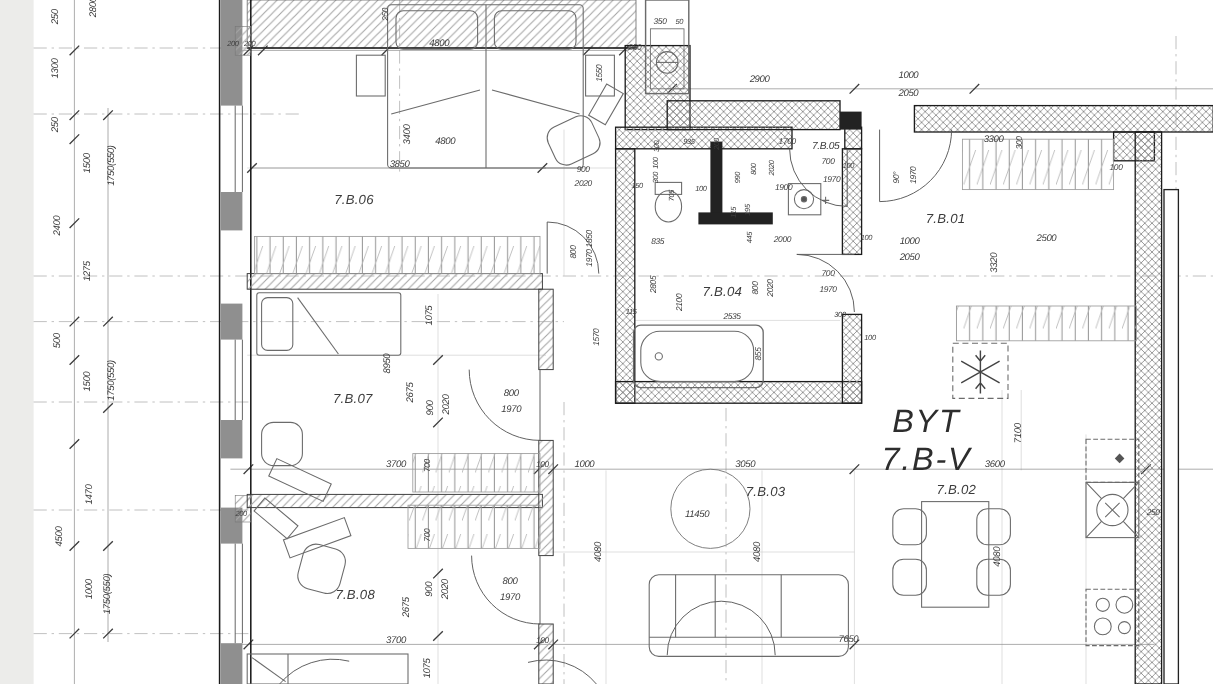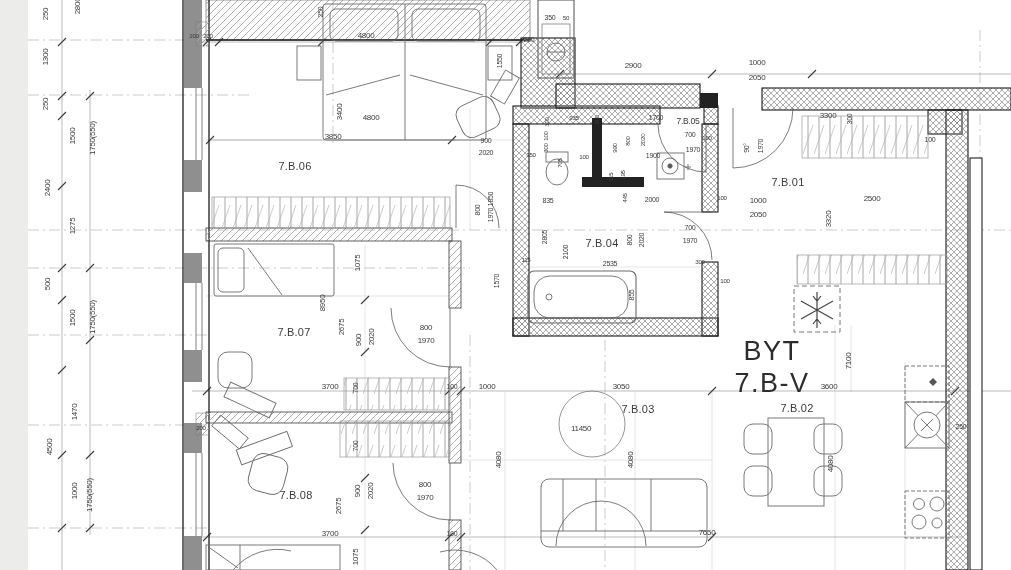--- a/index.html
+++ b/index.html
@@ -1,16 +1,16 @@
 <!DOCTYPE html>
 <html><head>
 <meta charset="utf-8">
 <style>
   html,body{margin:0;padding:0;background:#fff;}
-  .wrap{width:1011px;height:570px;overflow:hidden;position:relative;background:#fff;}
+  .wrap{width:1011px;height:570px;overflow:hidden;position:relative;background:#fff;font-style:italic;}
   svg{display:block;}
   text{font-family:"Liberation Sans",sans-serif;fill:#3b3b3b;text-anchor:middle;letter-spacing:-0.3px;}
   .d{font-size:8px;}
   .d7{font-size:7px;}
   .d6{font-size:6.2px;}
   .room{font-size:11px;letter-spacing:0.2px;}
   .room-sm{font-size:8.5px;}
   .ttl{font-size:27px;letter-spacing:1.5px;fill:#2d2d2d;}
   .thin{stroke:#c9c9c9;stroke-width:0.5;}
   .axis{stroke:#a9a9a9;stroke-width:0.6;stroke-dasharray:11 4 2 4;}

